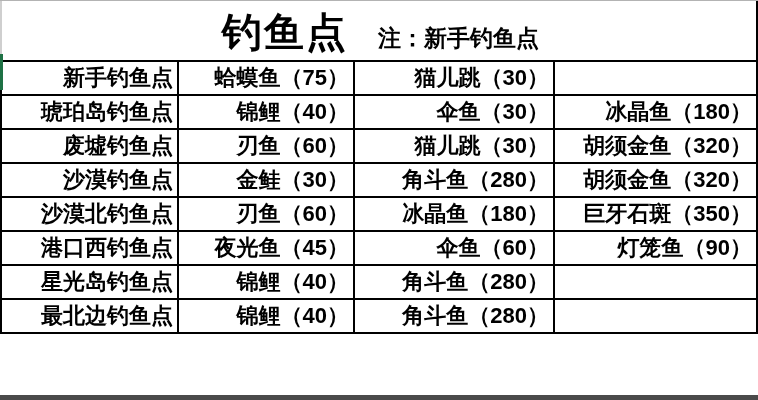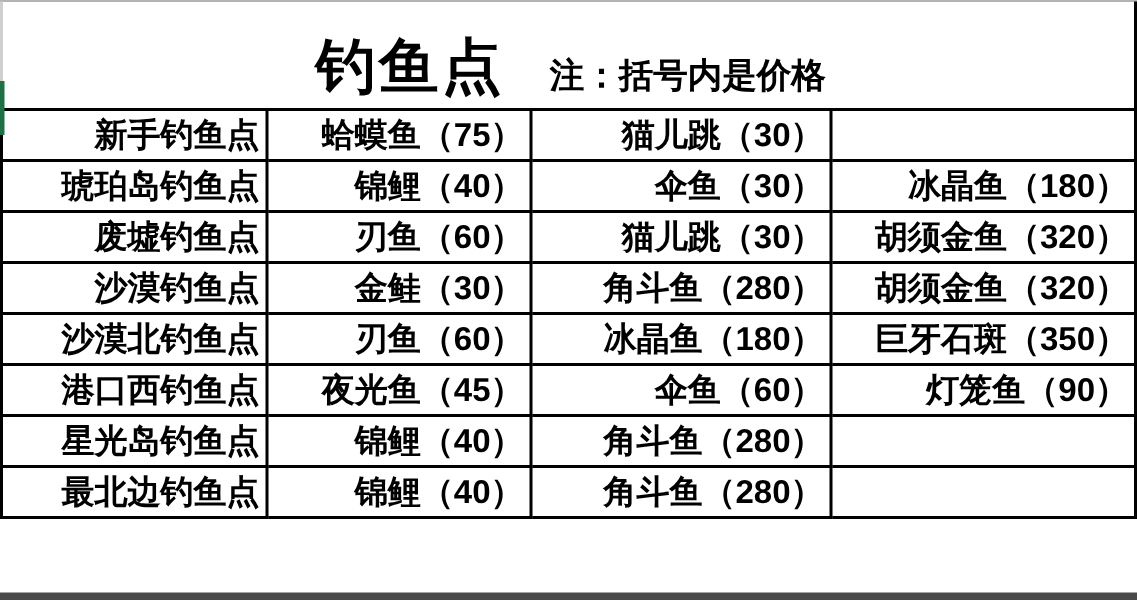--- a/index.html
+++ b/index.html
@@ -55,21 +55,21 @@
   tr.header-row td{
     border-top:none;
     border-left-color:#cfcfcf;
     text-align:center;
   }
   .header-flex{
     display:flex;
     align-items:baseline;
     justify-content:center;
     gap:30px;
-    padding-top:16px;
+    padding-top:4px;
   }
   .big-title{
     font-size:40px;
     font-weight:bold;
     letter-spacing:2px;
   }
   .note-text{
     font-size:23px;
     font-weight:bold;
   }
@@ -100,21 +100,21 @@
       <col style="width:177px">
       <col style="width:176px">
       <col style="width:200px">
       <col style="width:203px">
     </colgroup>
     <tbody>
       <tr class="header-row">
         <td colspan="4">
           <div class="header-flex">
             <span class="big-title">钓鱼点</span>
-            <span class="note-text">注：括号内是价格</span>
+            <span class="note-text">注：新手钓鱼点</span>
           </div>
         </td>
       </tr>
     <tr class="data-row">
       <td>新手钓鱼点</td>
       <td>蛤蟆鱼（75）</td>
       <td>猫儿跳（30）</td>
       <td></td>
     </tr>
         <tr class="data-row">

